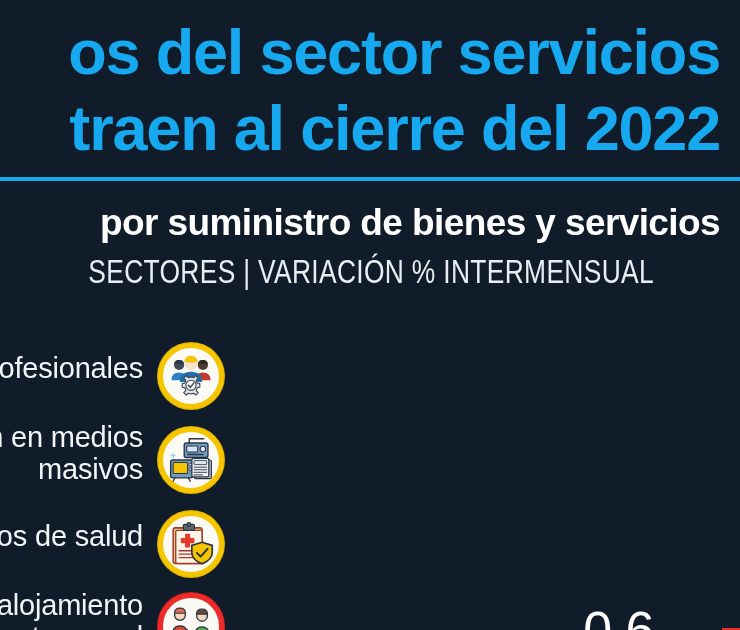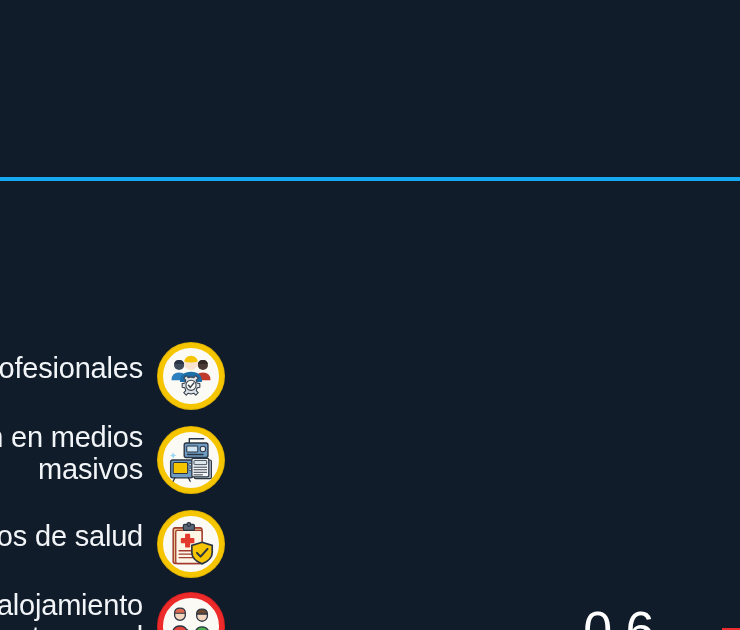--- a/index.html
+++ b/index.html
@@ -184,23 +184,33 @@
     top: 40px;
     width: 18px;
     height: 32px;
   }
 </style>
 </head>
 <body>
 
 <div id="infographic">
 
+  <div class="headline-block">
+    <div class="headline">
+      <span class="headline-line">os del sector servicios</span>
+      <span class="headline-line">traen al cierre del 2022</span>
+    </div>
+  </div>
 
   <div class="divider"></div>
 
+  <div class="subtitle-block">
+    <div class="subtitle-main">por suministro de bienes y servicios</div>
+    <div class="subtitle-sub">SECTORES | VARIACIÓN % INTERMENSUAL</div>
+  </div>
 
   <div class="rows">
 
     <div class="row row-0">
       <div class="row-label">rofesionales</div>
       <div class="icon-badge gold">
         <svg viewBox="0 0 66 66" xmlns="http://www.w3.org/2000/svg">
 
           <circle cx="19" cy="20" r="6" fill="#3f4a5a"></circle>
           <path d="M19 14 a6 6 0 0 1 6 5 H13 a6 6 0 0 1 6 -5z" fill="#2b3442"></path>

